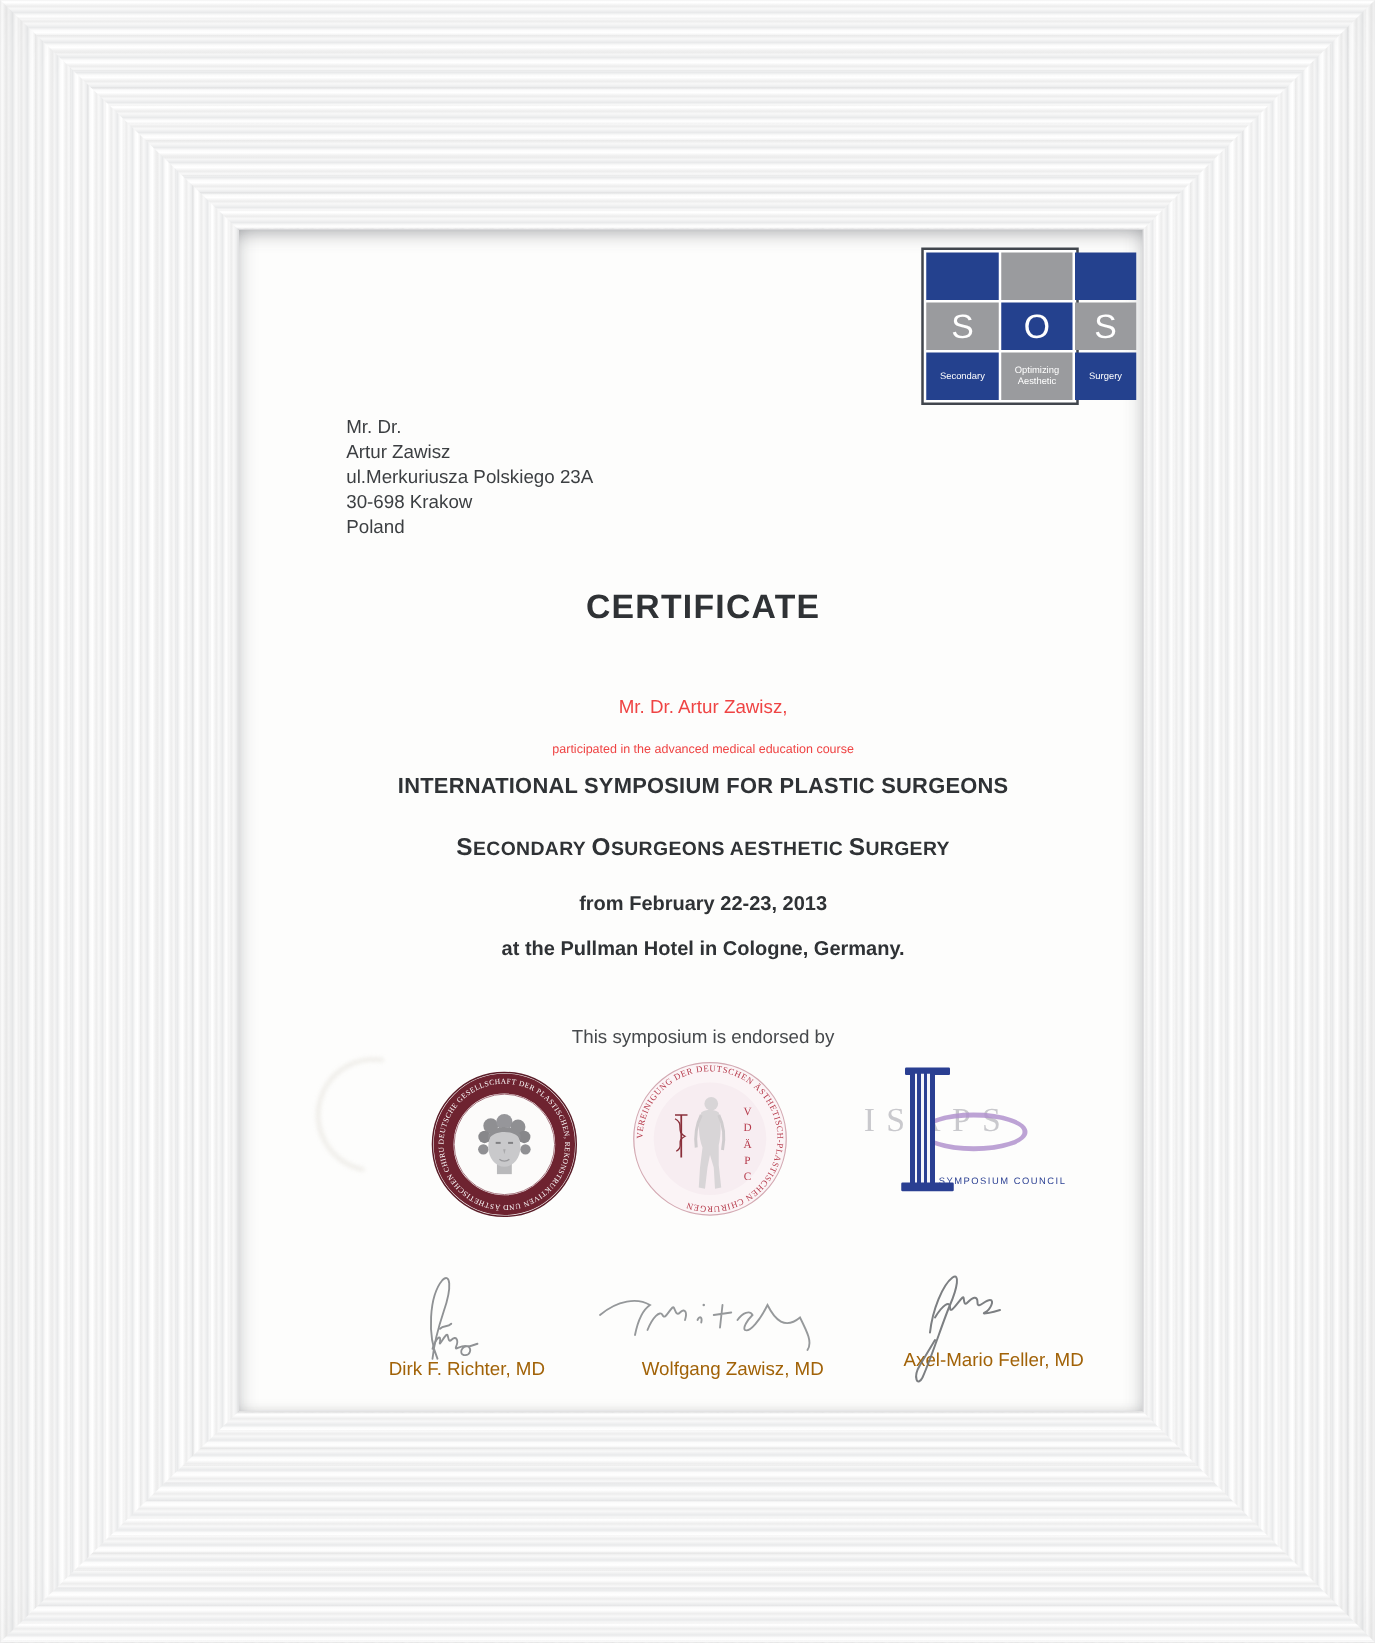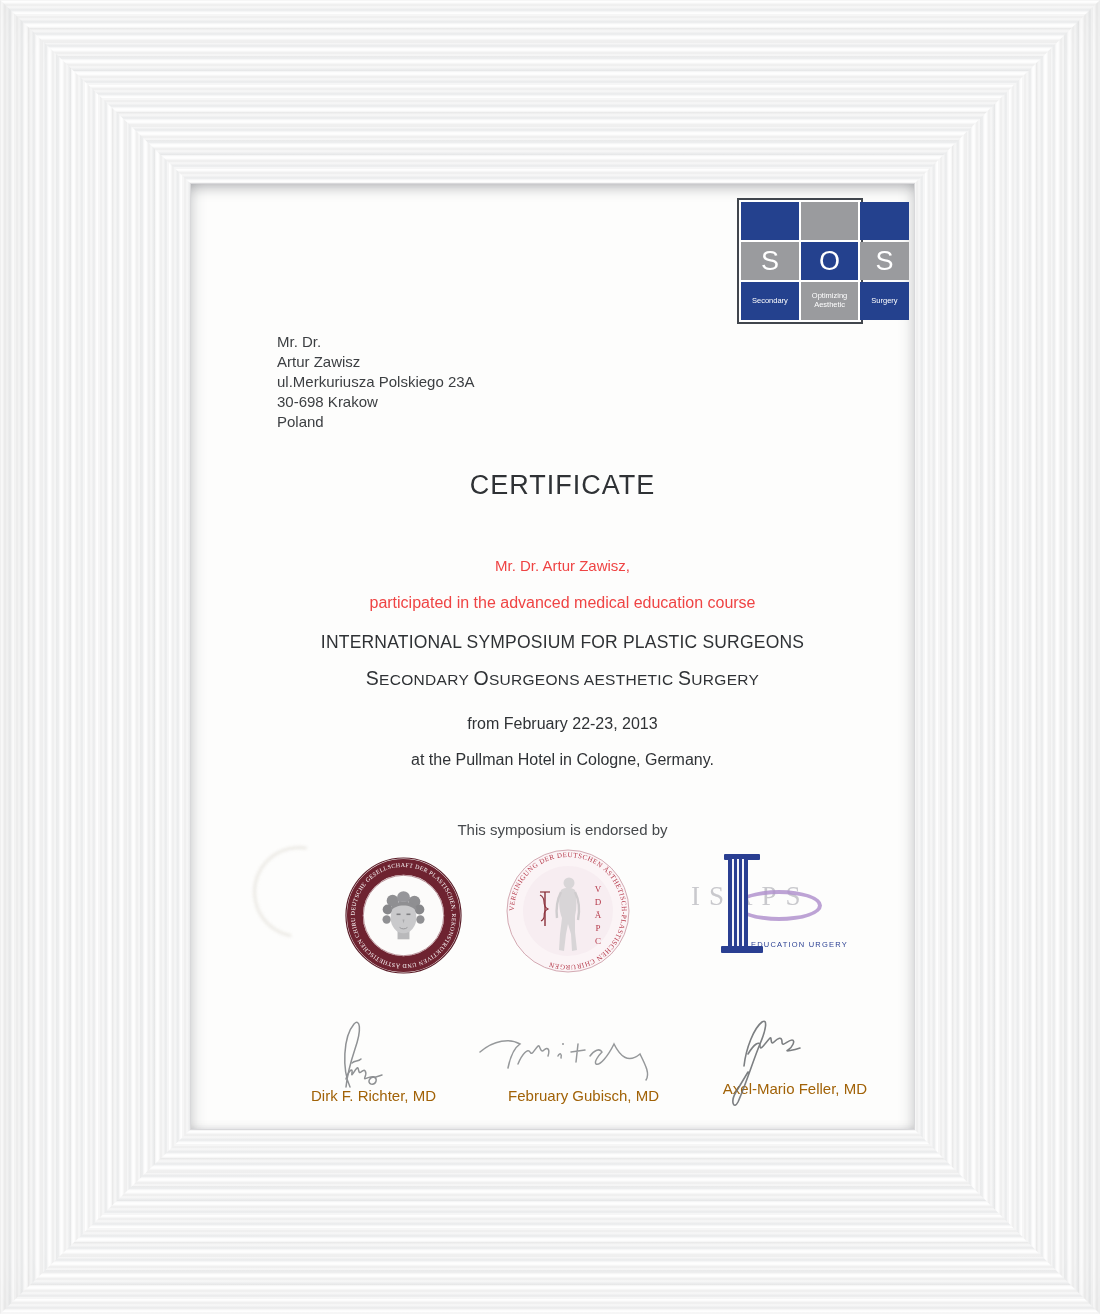--- a/index.html
+++ b/index.html
@@ -35,41 +35,41 @@
     border:1px solid #d8d8da;
     box-shadow:
       inset 0 12px 14px -9px rgba(70,72,80,0.40),
       inset 12px 0 14px -10px rgba(70,72,80,0.22),
       inset -12px 0 14px -10px rgba(70,72,80,0.22),
       inset 0 -8px 10px -8px rgba(70,72,80,0.18);
   }
   .abs{position:absolute;}
   .center-col{left:20px;right:0;text-align:center;}
   .txt{color:#ef4444;}
-  .b{font-weight:normal;color:#2f3235;}
+  .b{font-weight:bold;color:#2f3235;}
 
   
   .sos-logo{
     left:546px;top:14px;width:126px;height:126px;
     border:2px solid #41464d;background:#ffffff;padding:2px;
     display:grid;grid-template-columns:1fr 1fr 1fr;grid-template-rows:1fr 1fr 1fr;gap:2px;
   }
   .sos-cell{display:flex;align-items:center;justify-content:center;color:#fff;}
   .sos-blue{background:#24418e;}
   .sos-gray{background:#9a9b9e;}
   .sos-letter{font-size:27px;line-height:1;}
   .sos-label{font-size:7.5px;line-height:1.15;text-align:center;padding:0 11px;}
 
   
   .address{left:86px;top:148px;font-size:15px;line-height:20px;color:#3c3f42;}
 
   .title-line{top:286px;font-size:27px;letter-spacing:1px;}
   .recipient-line{top:373px;font-size:15px;}
-  .participated-line{top:410px;font-size:16px;}
-  .course1{top:448px;font-size:17.5px;letter-spacing:0.2px;}
+  .participated-line{top:410px;font-size:10px;}
+  .course1{top:434px;font-size:17.5px;letter-spacing:0.2px;}
   .course2{top:483px;font-size:15.5px;letter-spacing:0.3px;}
   .course2 .bigcap{font-size:19.5px;}
   .date-line{top:531px;font-size:16px;}
   .venue-line{top:551px;font-size:16px;margin-top:16px;}
   .endorsed-line{top:637px;font-size:15px;color:#46494c;}
 
   
   .ghost-seal{
     left:62px;top:662px;width:92px;height:92px;border-radius:50%;
     border:3px solid rgba(175,165,150,0.22);
@@ -205,21 +205,21 @@
       </svg>
       <span class="abs vdapc-acronym">VDÄPC</span>
     </div>
 
     <div class="abs logo-isaps">
       <span class="abs isaps-name">ISAPS</span>
       <div class="abs isaps-ellipse"></div>
       <div class="abs isaps-capital"></div>
       <div class="abs isaps-shaft"></div>
       <div class="abs isaps-base"></div>
-      <span class="abs isaps-sub">EDUCATION URGERY</span>
+      <span class="abs isaps-sub">SYMPOSIUM COUNCIL</span>
     </div>
 
     <svg class="abs sig-svg sig1" width="100" height="80" viewBox="0 0 100 80">
       <g stroke="#7c7f82" stroke-width="1.5" fill="none" stroke-linecap="round" opacity="0.85">
         <path d="M34,70 C26,52 27,20 38,7 C44,1 46,12 39,32 C34,47 31,60 30,70"></path>
         <path d="M30,62 C33,53 37,50 36,56 C35,61 38,54 41,51 C43,49 42,58 45,55 C49,51 51,55 49,60 C47,65 53,58 58,60 C62,62 60,68 55,67 C51,66 53,59 60,60 L66,58"></path>
         <path d="M36,46 C39,43 42,45 45,42"></path>
       </g>
     </svg>
     <svg class="abs sig-svg sig2" width="180" height="58" viewBox="0 0 180 58">
@@ -233,17 +233,17 @@
       </g>
     </svg>
     <svg class="abs sig-svg sig3" width="120" height="104" viewBox="0 0 120 104">
       <g stroke="#6f7275" stroke-width="1.6" fill="none" stroke-linecap="round" opacity="0.9">
         <path d="M30,56 C32,38 40,18 48,12 C54,8 52,20 46,34 C40,48 32,74 24,92 C20,100 16,92 22,82 L34,62"></path>
         <path d="M34,44 C40,34 46,30 46,36 C46,42 52,32 56,28 C58,26 56,36 60,32 C64,28 68,26 68,32 C68,38 74,30 78,30 C82,30 78,38 74,40 C70,42 80,40 86,38"></path>
       </g>
     </svg>
 
     <div class="abs sig-name name1">Dirk F. Richter, MD</div>
-    <div class="abs sig-name name2">February Gubisch, MD</div>
+    <div class="abs sig-name name2">Wolfgang Zawisz, MD</div>
     <div class="abs sig-name name3">Axel-Mario Feller, MD</div>
 
   </div>
 </div>
 
 </body></html>

